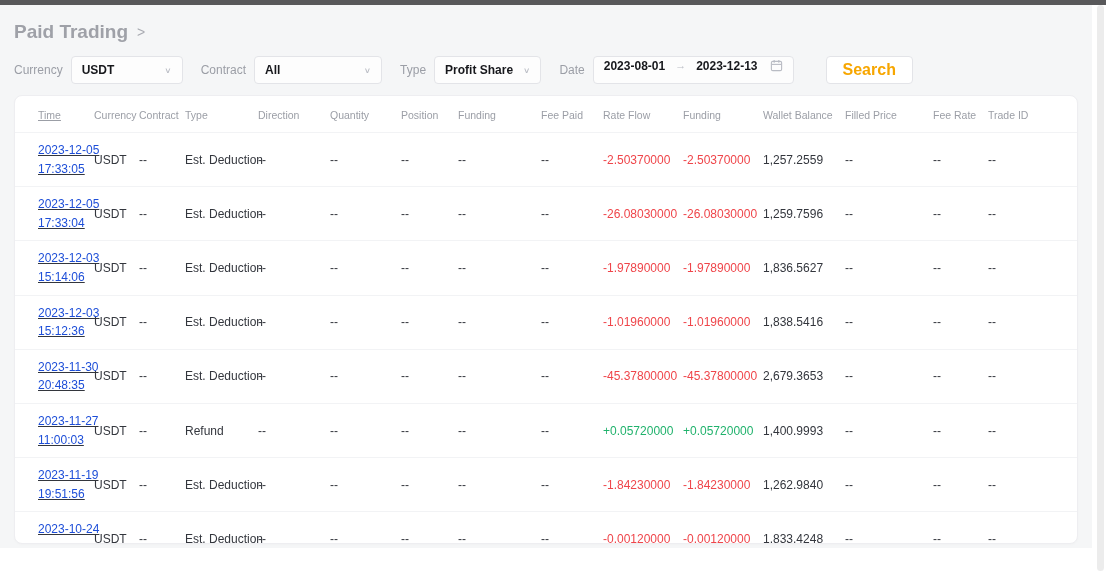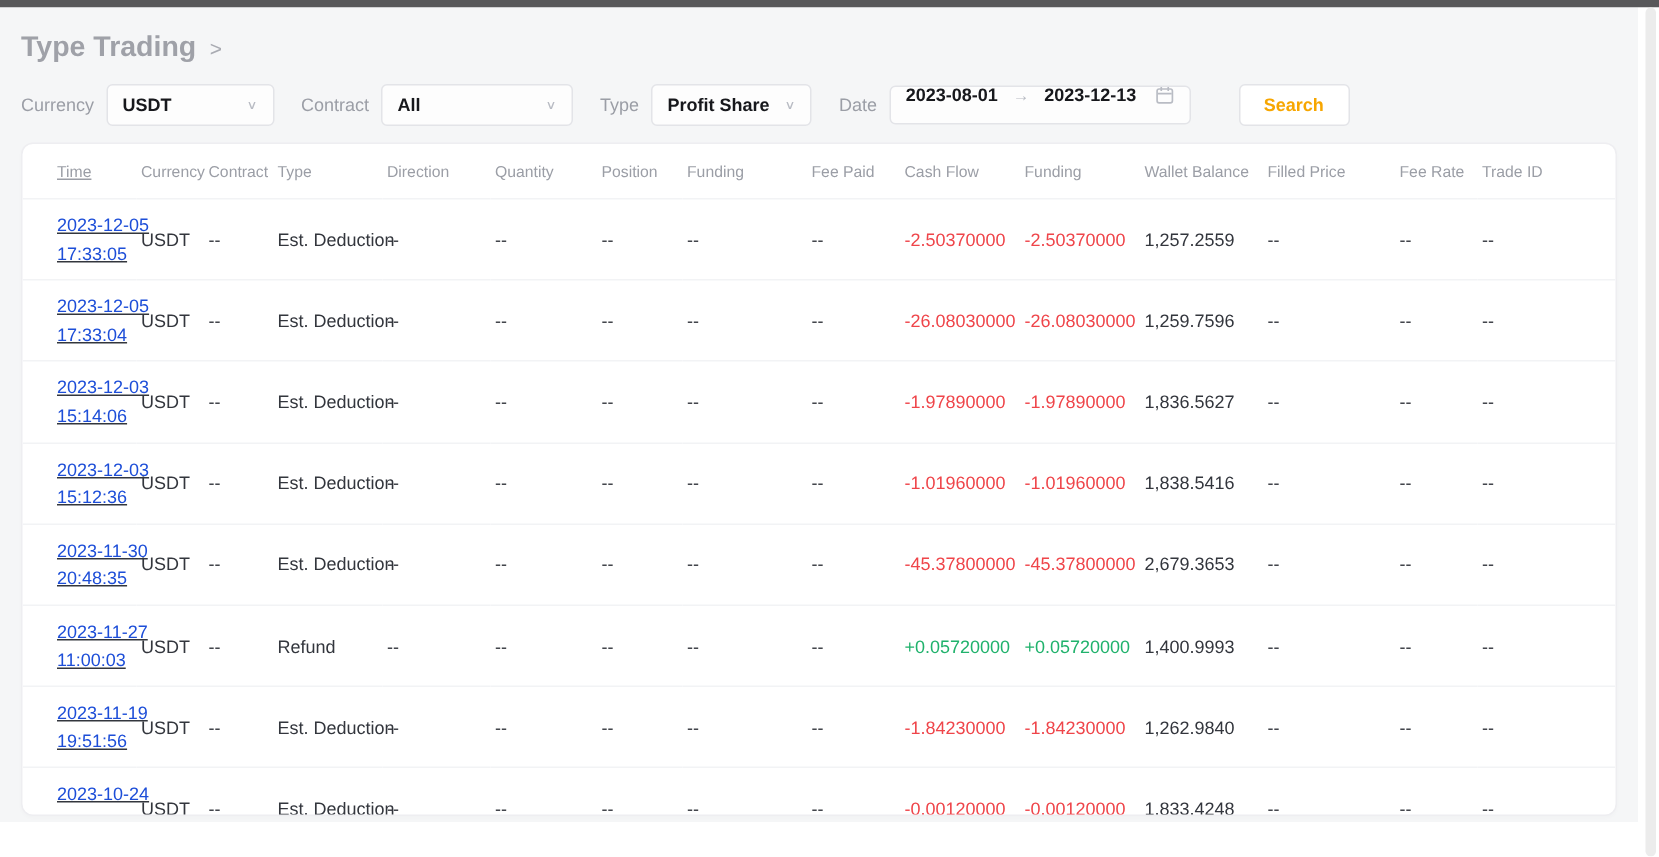--- a/index.html
+++ b/index.html
@@ -29,29 +29,29 @@
     display:flex;align-items:center;justify-content:space-between;
     background:#fdfdfd;border:1px solid #e3e4e8;border-radius:4px;
     height:28px;padding:0 10px;box-sizing:border-box;cursor:pointer;
   }
   .select .val{color:#17181c;font-weight:700;font-size:12px;}
   .chev{color:#b9bcc4;font-size:10px;margin-left:10px;transform:scaleY(0.8);}
   .sel-currency{width:112px;}
   .sel-contract{width:128px;}
   .sel-type{width:auto;}
   .datebox{
-    display:flex;align-items:flex-end;background:#fdfdfd;border:1px solid #e3e4e8;border-radius:4px;
-    height:16px;padding:12px 10px;box-sizing:border-box;cursor:pointer;
+    display:flex;align-items:flex-start;background:#fdfdfd;border:1px solid #e3e4e8;border-radius:4px;
+    height:28px;padding:2px 10px;box-sizing:border-box;cursor:pointer;
   }
   .datebox .d{color:#17181c;font-weight:700;font-size:12px;}
   .datebox .arrow{color:#b9bcc4;margin:0 10px;font-size:11px;}
   .cal-icon{margin-left:12px;display:inline-flex;cursor:pointer;}
   .search-btn{
     margin-left:14px;height:28px;padding:0 16px;background:#ffffff;border:1px solid #e3e4e8;
-    border-radius:4px;color:var(--accent);font-weight:700;font-size:12px;cursor:pointer;
+    border-radius:4px;color:var(--accent);font-weight:700;font-size:16px;cursor:pointer;
     font-family:"Liberation Sans", sans-serif;
   }
 
   
   .card{
     margin:11px 14px 0 14px;background:#ffffff;border:1px solid #eeeef1;border-radius:8px;
     height:449px;box-sizing:border-box;overflow:hidden;box-shadow:0 1px 3px rgba(0,0,0,0.02);
   }
   table{width:100%;border-collapse:collapse;table-layout:fixed;}
   th{
@@ -71,21 +71,21 @@
 <body style="--negative: #ef454a; --positive: #20b26c; --accent: #f7a600;">
 
 <div class="top-strip"></div>
 <div class="page-bg"></div>
 <div class="scroll-area">
   <div class="scroll-track"></div>
 </div>
 
 <div class="content">
   <div class="breadcrumb">
-    <span class="crumb-parent">Type Trading</span>
+    <span class="crumb-parent">Paid Trading</span>
     <span class="crumb-sep">&gt;</span>
   </div>
 
   <div class="filters">
     <span class="f-label">Currency</span>
     <div class="f-group">
       <div class="select sel-currency">
         <span class="val">USDT</span>
         <span class="chev">∨</span>
       </div>
@@ -150,21 +150,21 @@
           <tr id="thead-row">
             <th>Time</th>
             <th>Currency</th>
             <th>Contract</th>
             <th>Type</th>
             <th>Direction</th>
             <th>Quantity</th>
             <th>Position</th>
             <th>Funding</th>
             <th>Fee Paid</th>
-            <th>Cash Flow</th>
+            <th>Rate Flow</th>
             <th>Funding</th>
             <th>Wallet Balance</th>
             <th>Filled Price</th>
             <th>Fee Rate</th>
             <th>Trade ID</th>
           </tr>
         </thead>
       <tbody id="tbody">
           <tr>
             <td>

